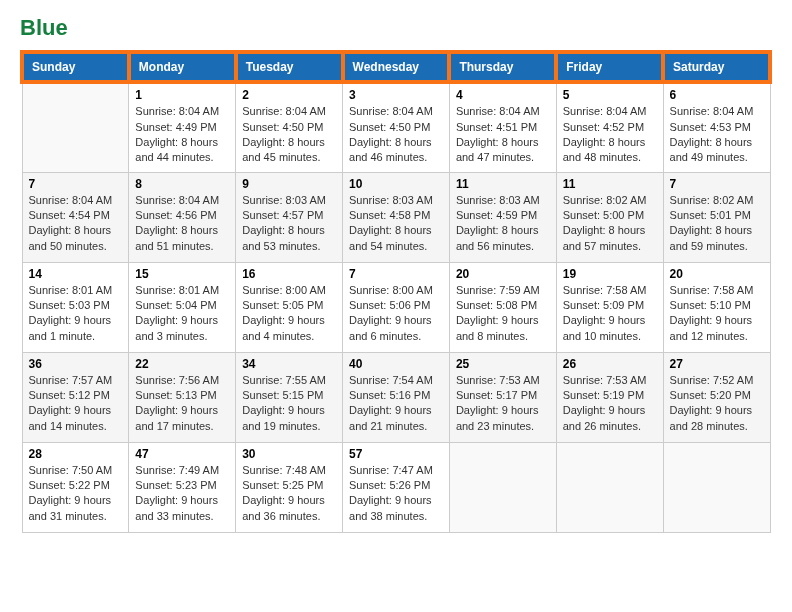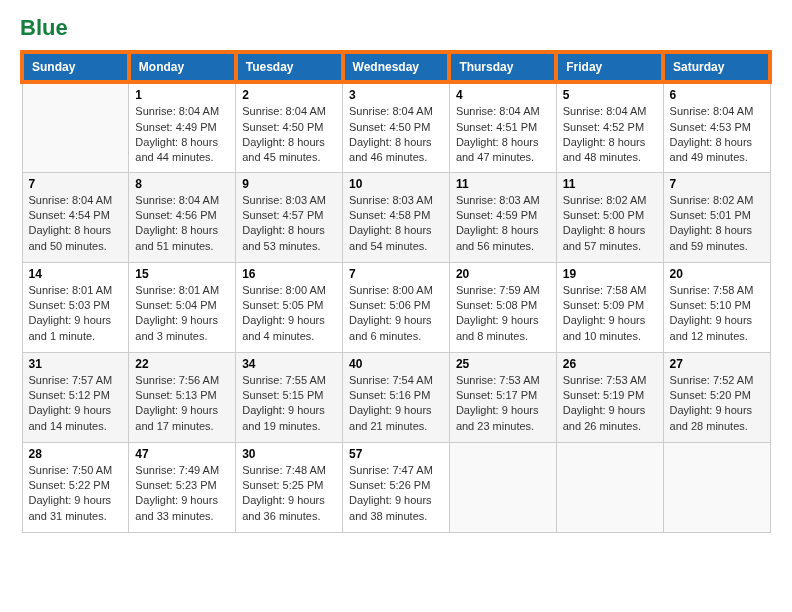--- a/index.html
+++ b/index.html
@@ -189,21 +189,21 @@
           <span class="day-number">19</span>
           <div class="day-info">Sunrise: 7:58 AM<br>Sunset: 5:09 PM<br>Daylight: 9 hours<br>and 10 minutes.</div>
         </td>
         <td>
           <span class="day-number">20</span>
           <div class="day-info">Sunrise: 7:58 AM<br>Sunset: 5:10 PM<br>Daylight: 9 hours<br>and 12 minutes.</div>
         </td>
       </tr>
       <tr>
         <td>
-          <span class="day-number">31</span>
+          <span class="day-number">36</span>
           <div class="day-info">Sunrise: 7:57 AM<br>Sunset: 5:12 PM<br>Daylight: 9 hours<br>and 14 minutes.</div>
         </td>
         <td>
           <span class="day-number">22</span>
           <div class="day-info">Sunrise: 7:56 AM<br>Sunset: 5:13 PM<br>Daylight: 9 hours<br>and 17 minutes.</div>
         </td>
         <td>
           <span class="day-number">34</span>
           <div class="day-info">Sunrise: 7:55 AM<br>Sunset: 5:15 PM<br>Daylight: 9 hours<br>and 19 minutes.</div>
         </td>

